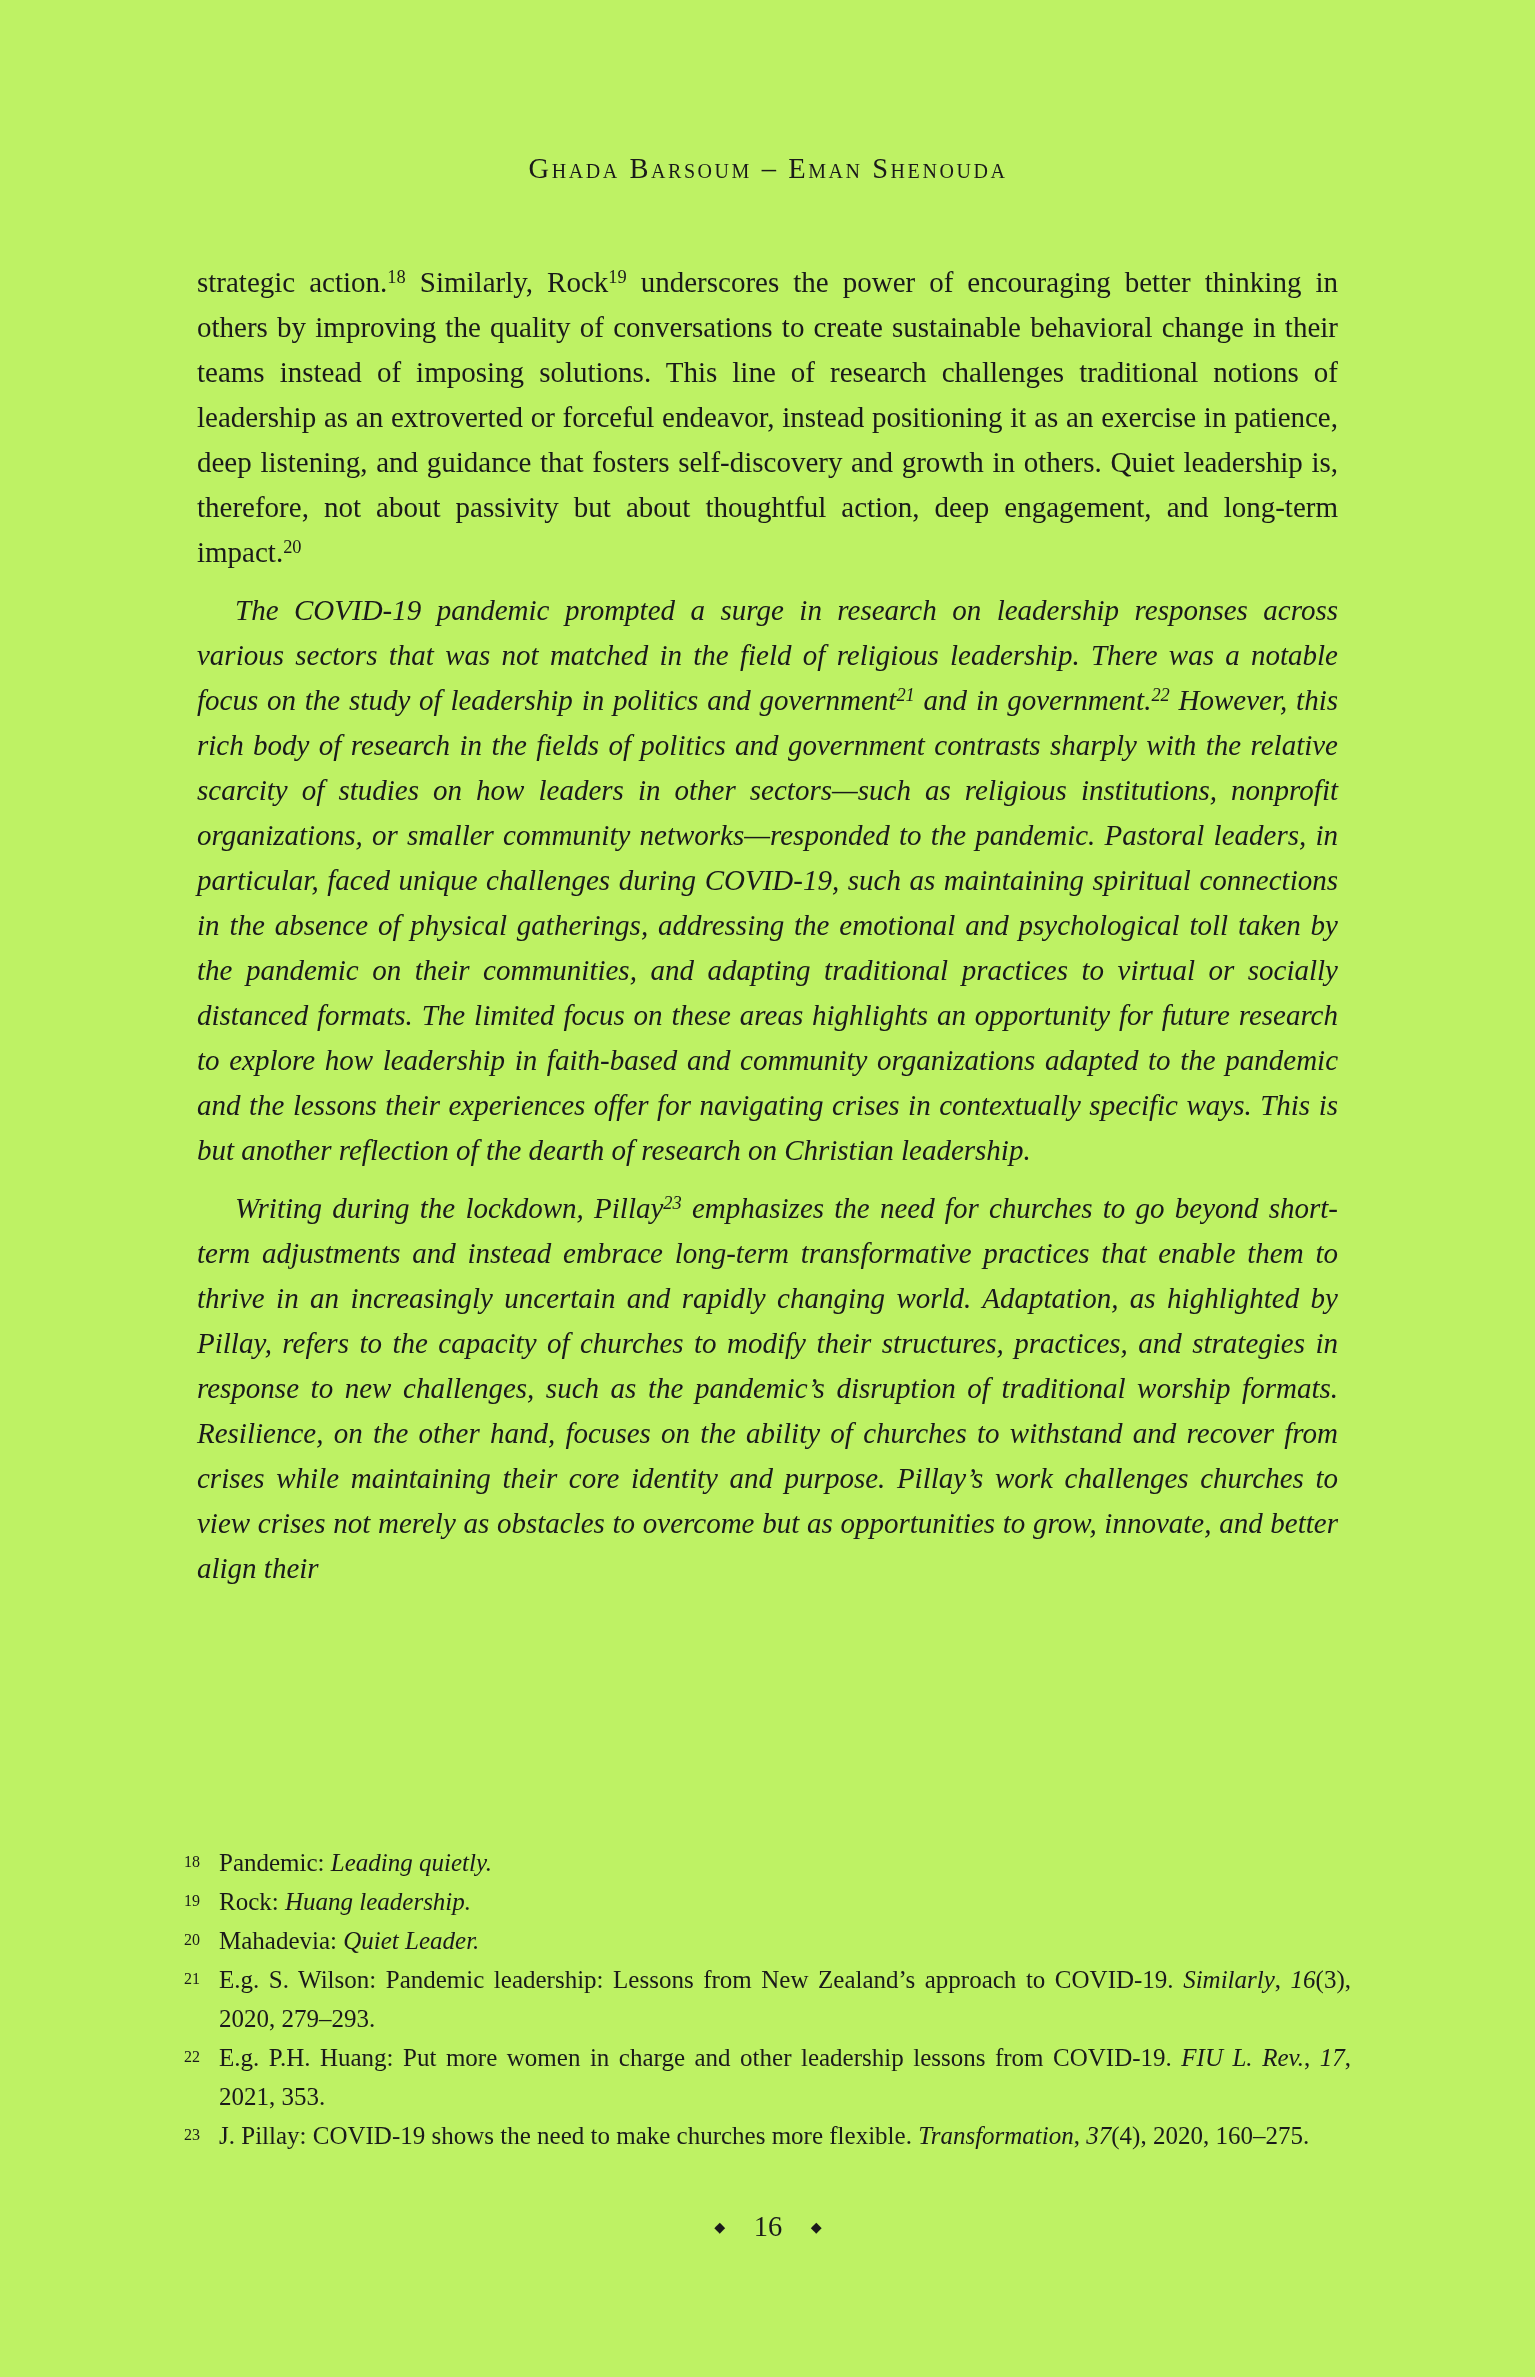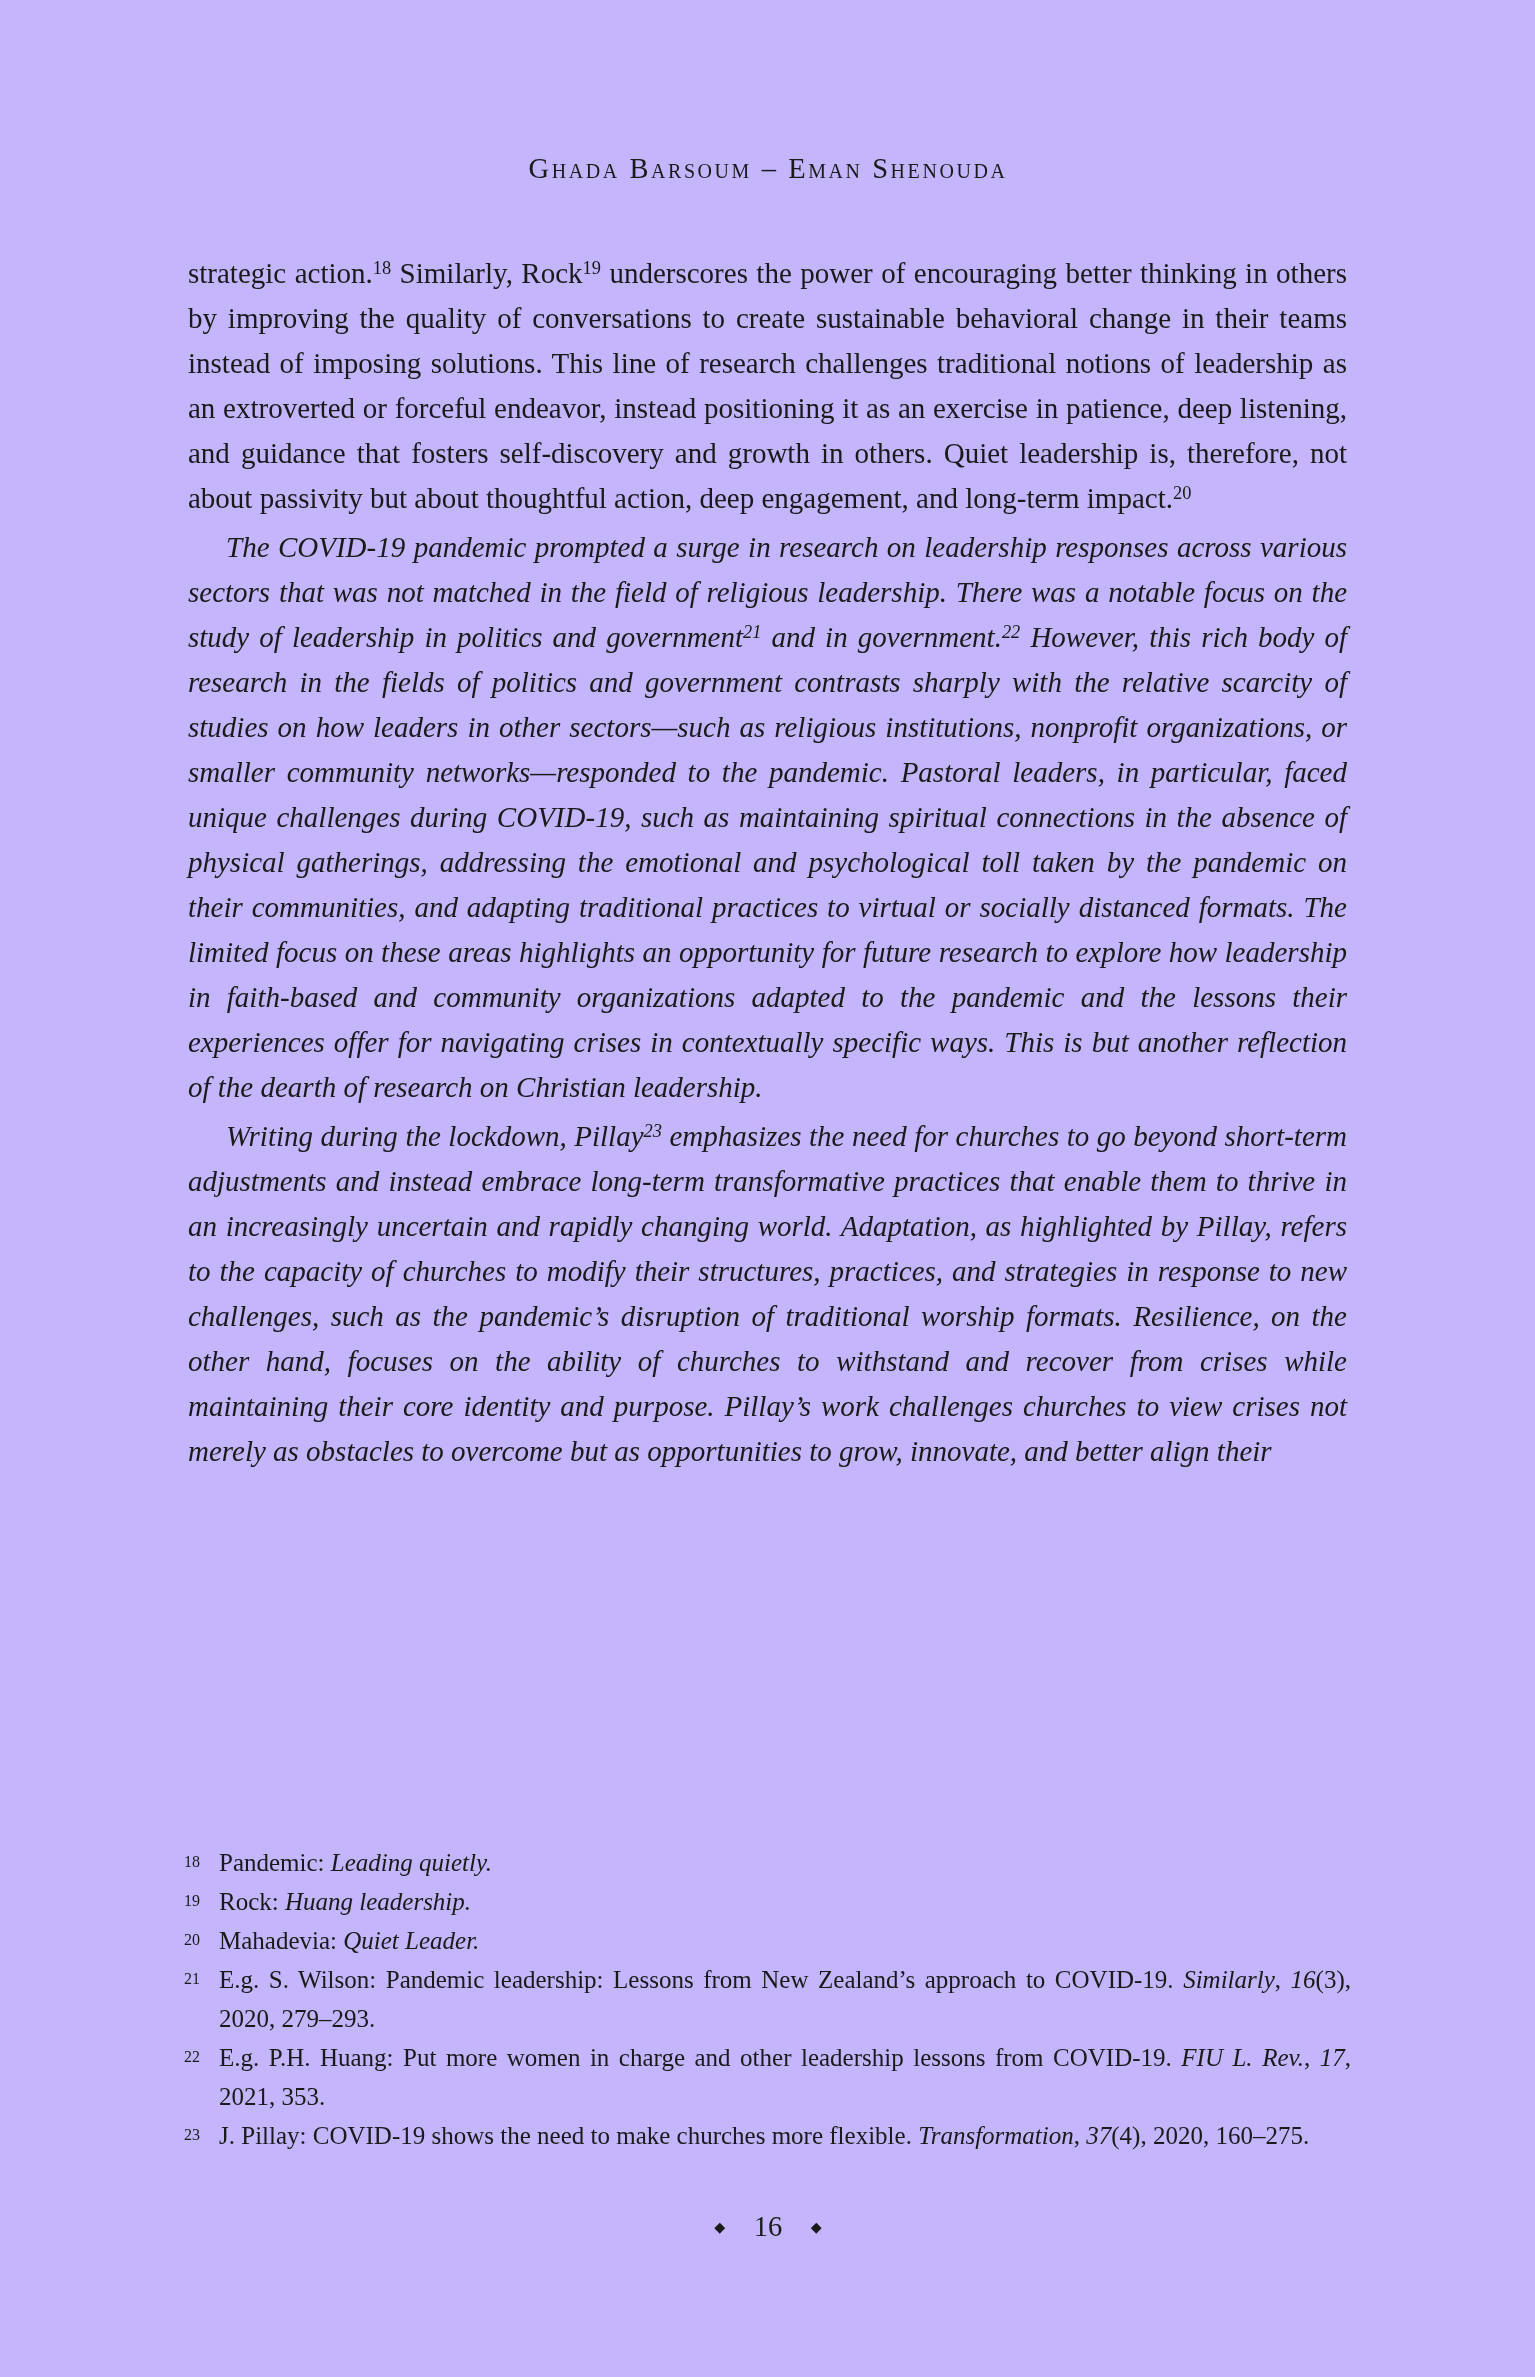--- a/index.html
+++ b/index.html
@@ -4,21 +4,21 @@
 <style>
   html, body {
     margin: 0;
     padding: 0;
     background: #ffffff;
   }
   .page {
     position: relative;
     width: 1536px;
     height: 2377px;
-    background: #c4b5fd;
+    background: #bef264;
     color: #1a1a1a;
     font-family: "Liberation Serif", "DejaVu Serif", serif;
     overflow: hidden;
   }
   .running-header {
     position: absolute;
     top: 153px;
     left: 0;
     right: 0;
     text-align: center;
@@ -30,21 +30,21 @@
   .body-text {
     position: absolute;
     top: 247px;
     left: 184px;
     width: 1167px;
     font-size: 29px;
     line-height: 45px;
     text-align: justify;
   }
   .para {
-    margin: 4px;
+    margin: 13px;
   }
   .para.indent {
     text-indent: 38px;
     font-style: italic;
   }
   .sup {
     font-size: 18.4px;
     line-height: 0;
     position: relative;
     top: -0.5em;

